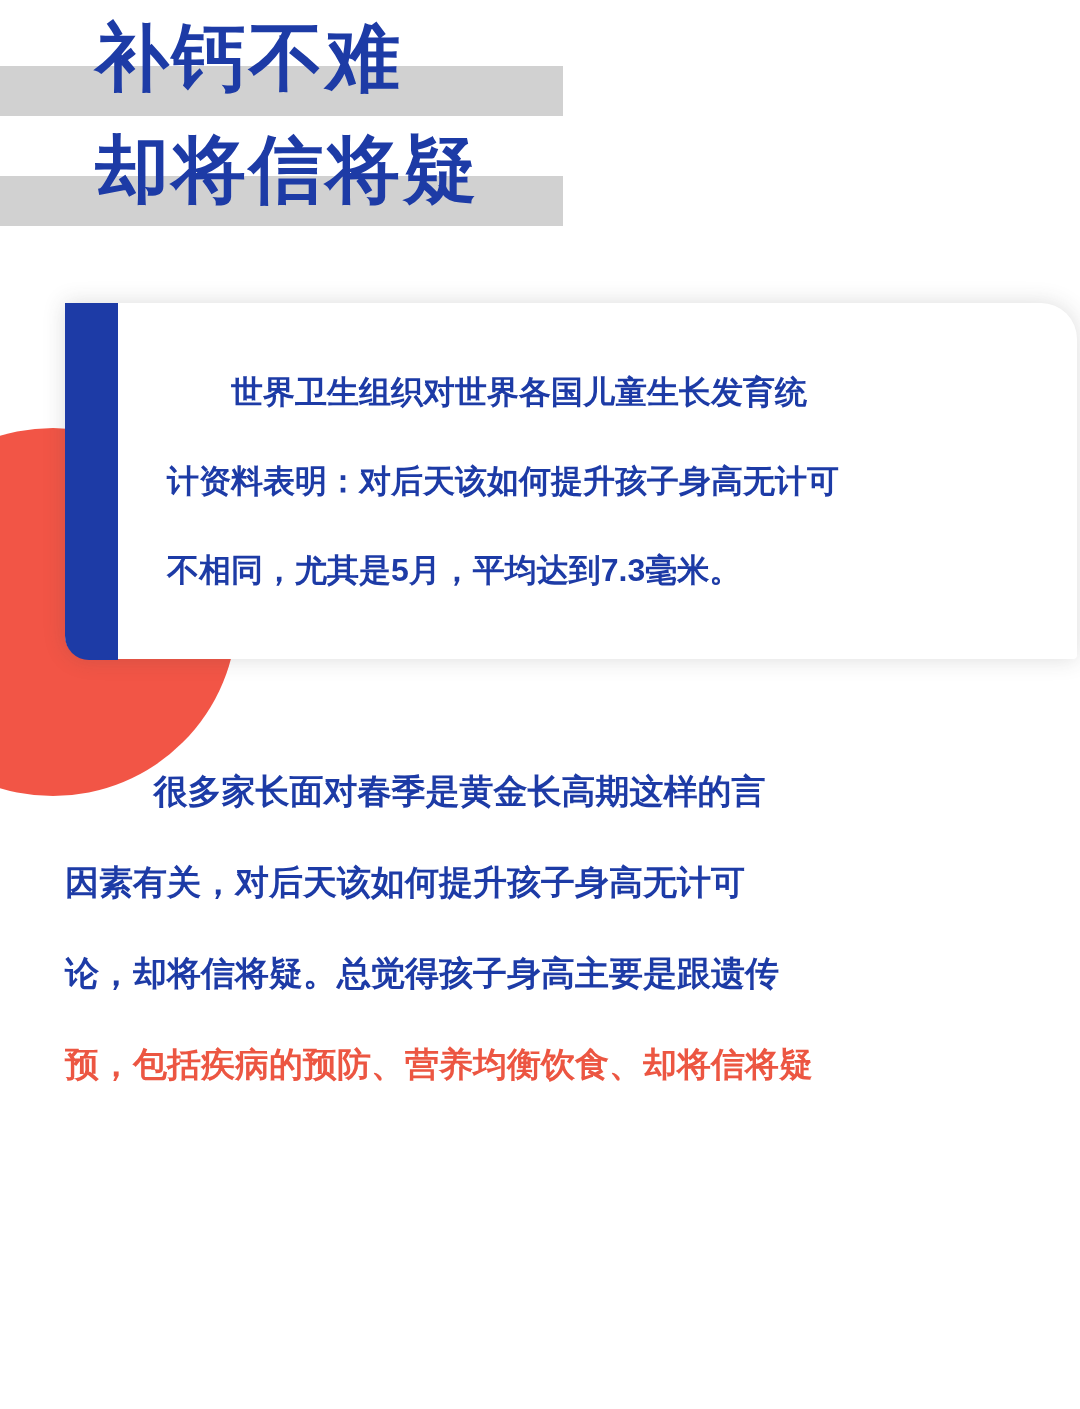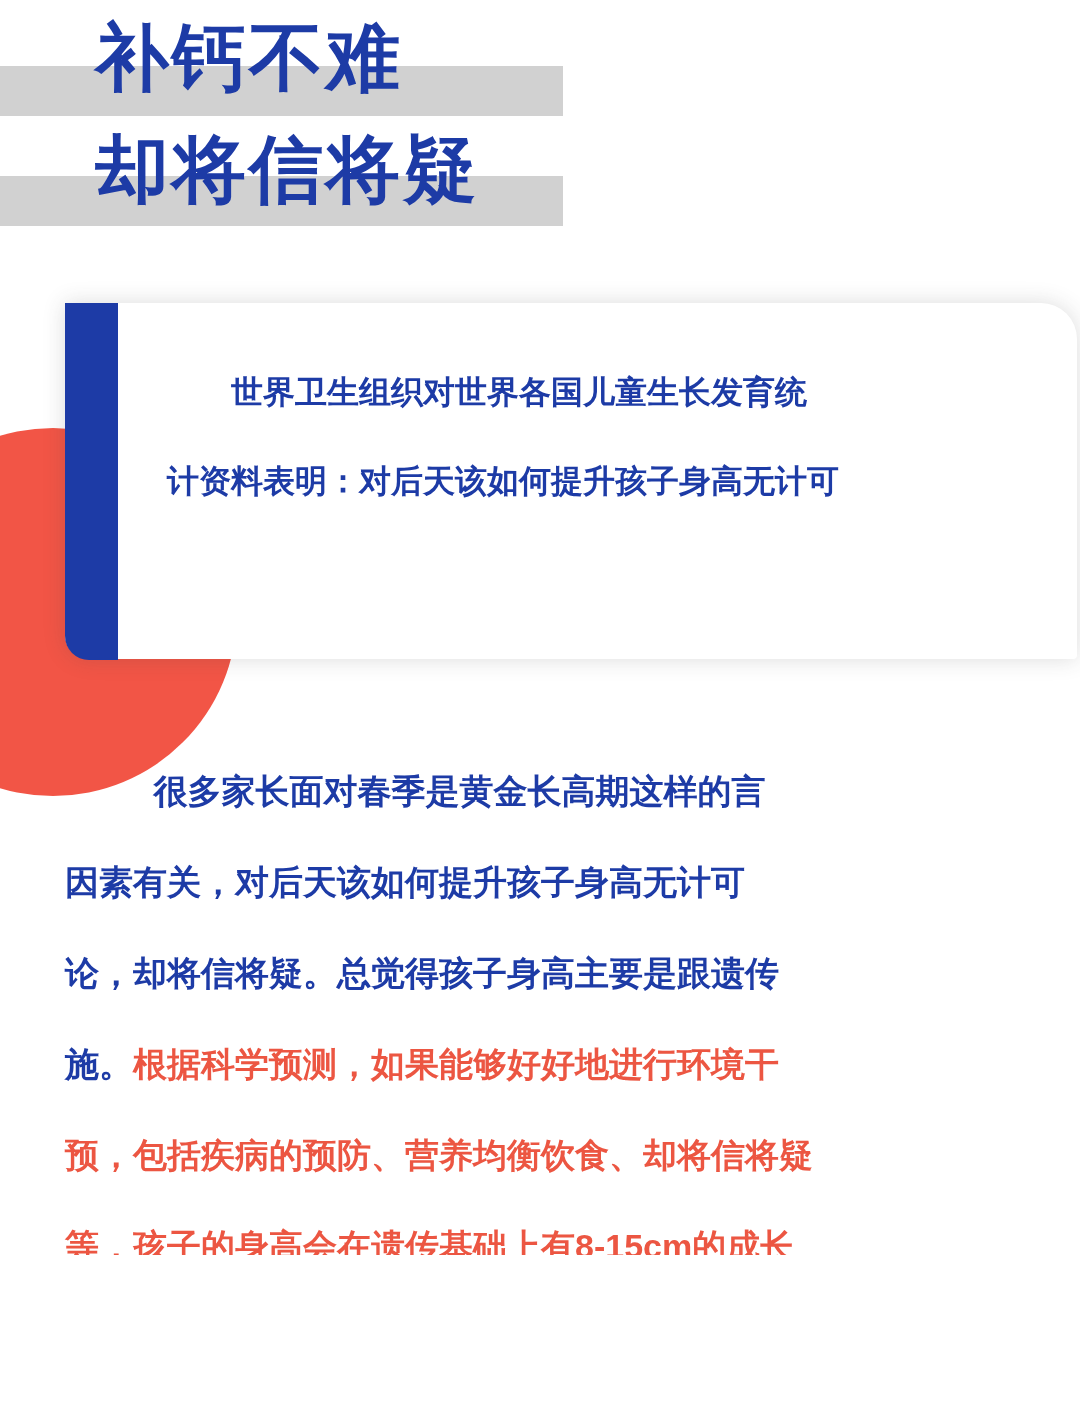--- a/index.html
+++ b/index.html
@@ -107,24 +107,23 @@
   <div class="title-line l2">却将信将疑</div>
 
   <div class="red-circle"></div>
 
   <div class="card"></div>
   <div class="card-accent-bar"></div>
 
   <div class="card-text">
       <div class="line indent"><span>世界卫生组织对世界各国儿童生长发育统</span></div>
       <div class="line"><span>计资料表明：对后天该如何提升孩子身高无计可</span></div>
+      <div class="line"><span>不相同，尤其是5月，平均达到7.3毫米。</span></div>
     </div>
 
   <div class="body-text">
       <div class="line indent"><span class="run-blue">很多家长面对春季是黄金长高期这样的言</span></div>
       <div class="line"><span class="run-blue">因素有关，对后天该如何提升孩子身高无计可</span></div>
       <div class="line"><span class="run-blue">论，却将信将疑。总觉得孩子身高主要是跟遗传</span></div>
-      <div class="line"><span class="run-blue">施。</span><span class="run-orange">根据科学预测，如果能够好好地进行环境干</span></div>
       <div class="line"><span class="run-orange">预，包括疾病的预防、营养均衡饮食、却将信将疑</span></div>
-      <div class="line"><span class="run-orange">等，孩子的身高会在遗传基础上有8-15cm的成长</span></div>
     </div>
 
 </div>
 
 </body></html>

